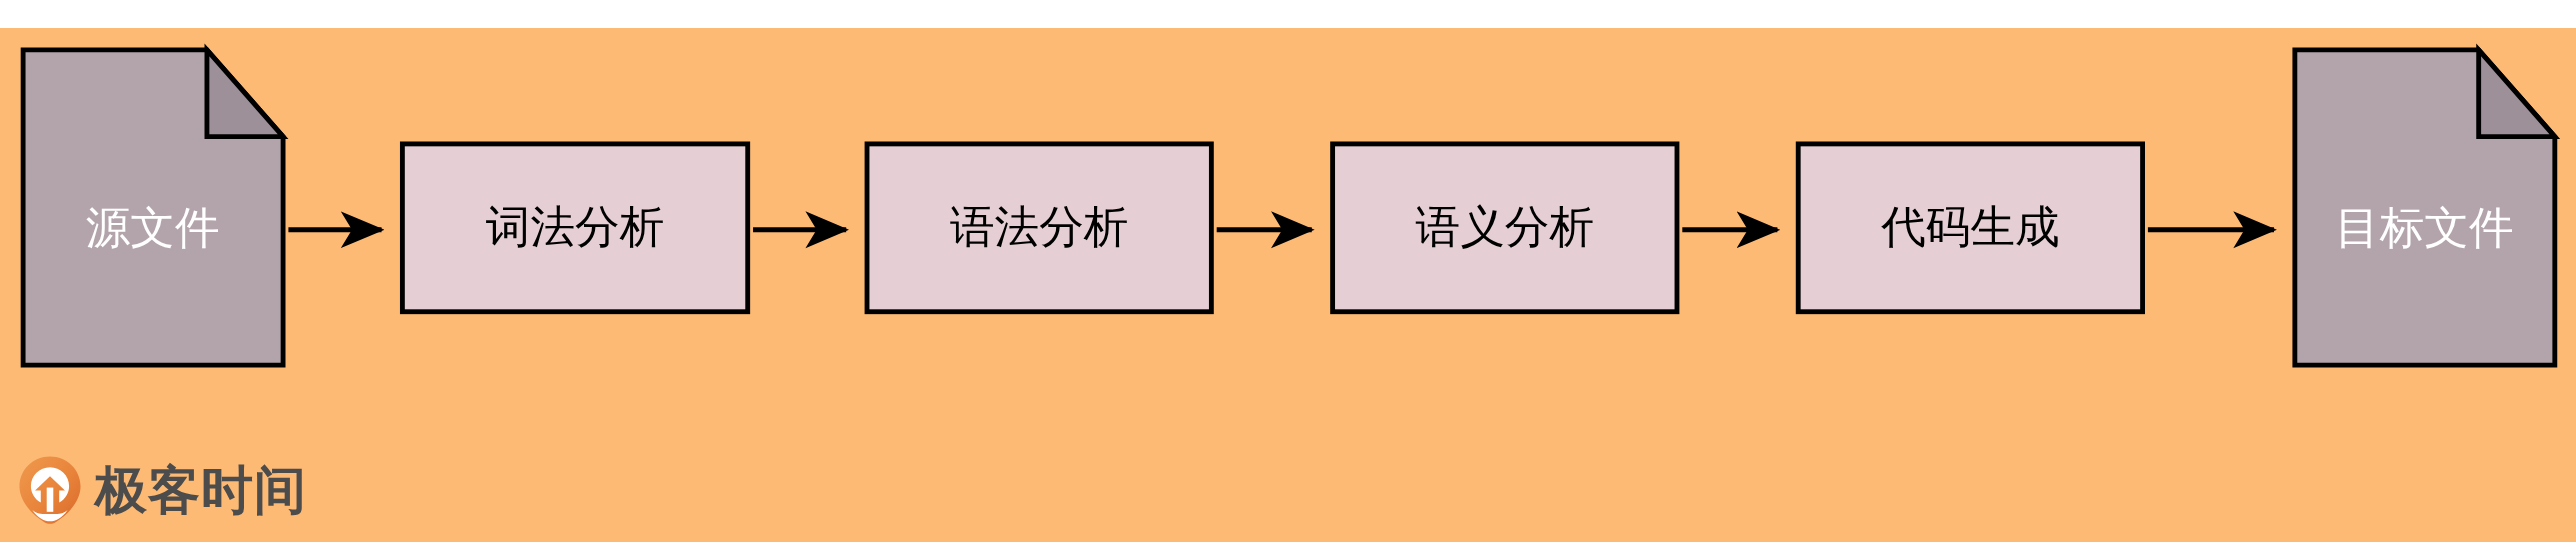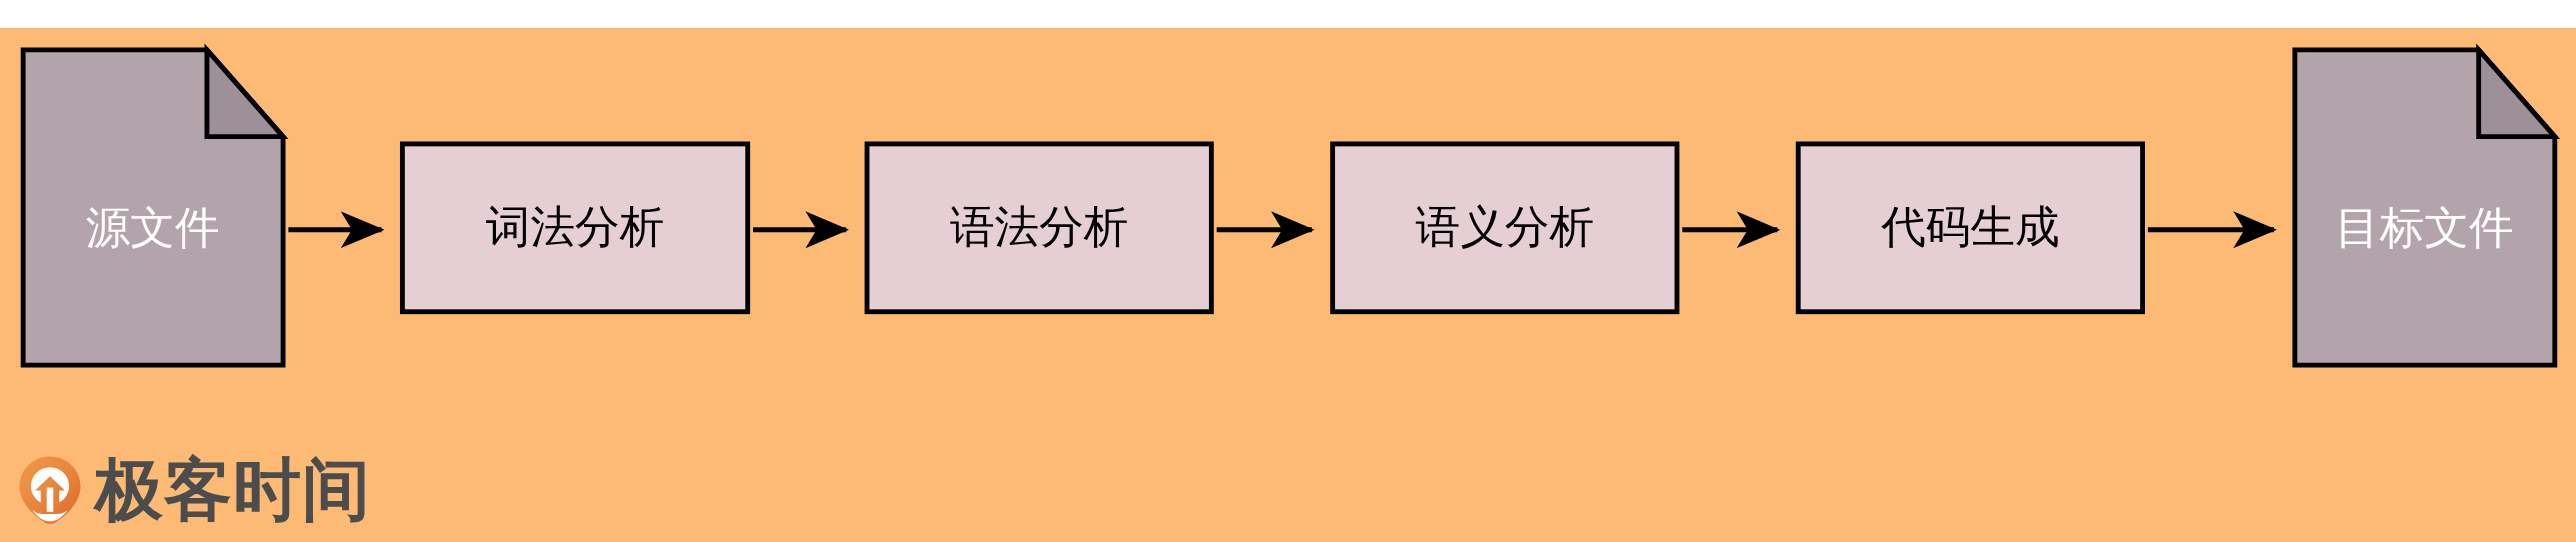--- a/index.html
+++ b/index.html
@@ -62,22 +62,22 @@
     align-items: center;
     gap: 13.6px;
     height: 74px;
   }
   #brand-mark {
     width: 64px;
     height: 70px;
     flex: 0 0 auto;
   }
   #brand-text {
-    font-family: Liberation Serif, serif;
-    font-size: 68px;
+    font-family: Liberation Sans, sans-serif;
+    font-size: 52px;
     font-weight: 600;
     color: #4c4c4c;
     letter-spacing: 1px;
     line-height: 1;
     white-space: nowrap;
   }
 </style>
 </head>
 <body>
 

